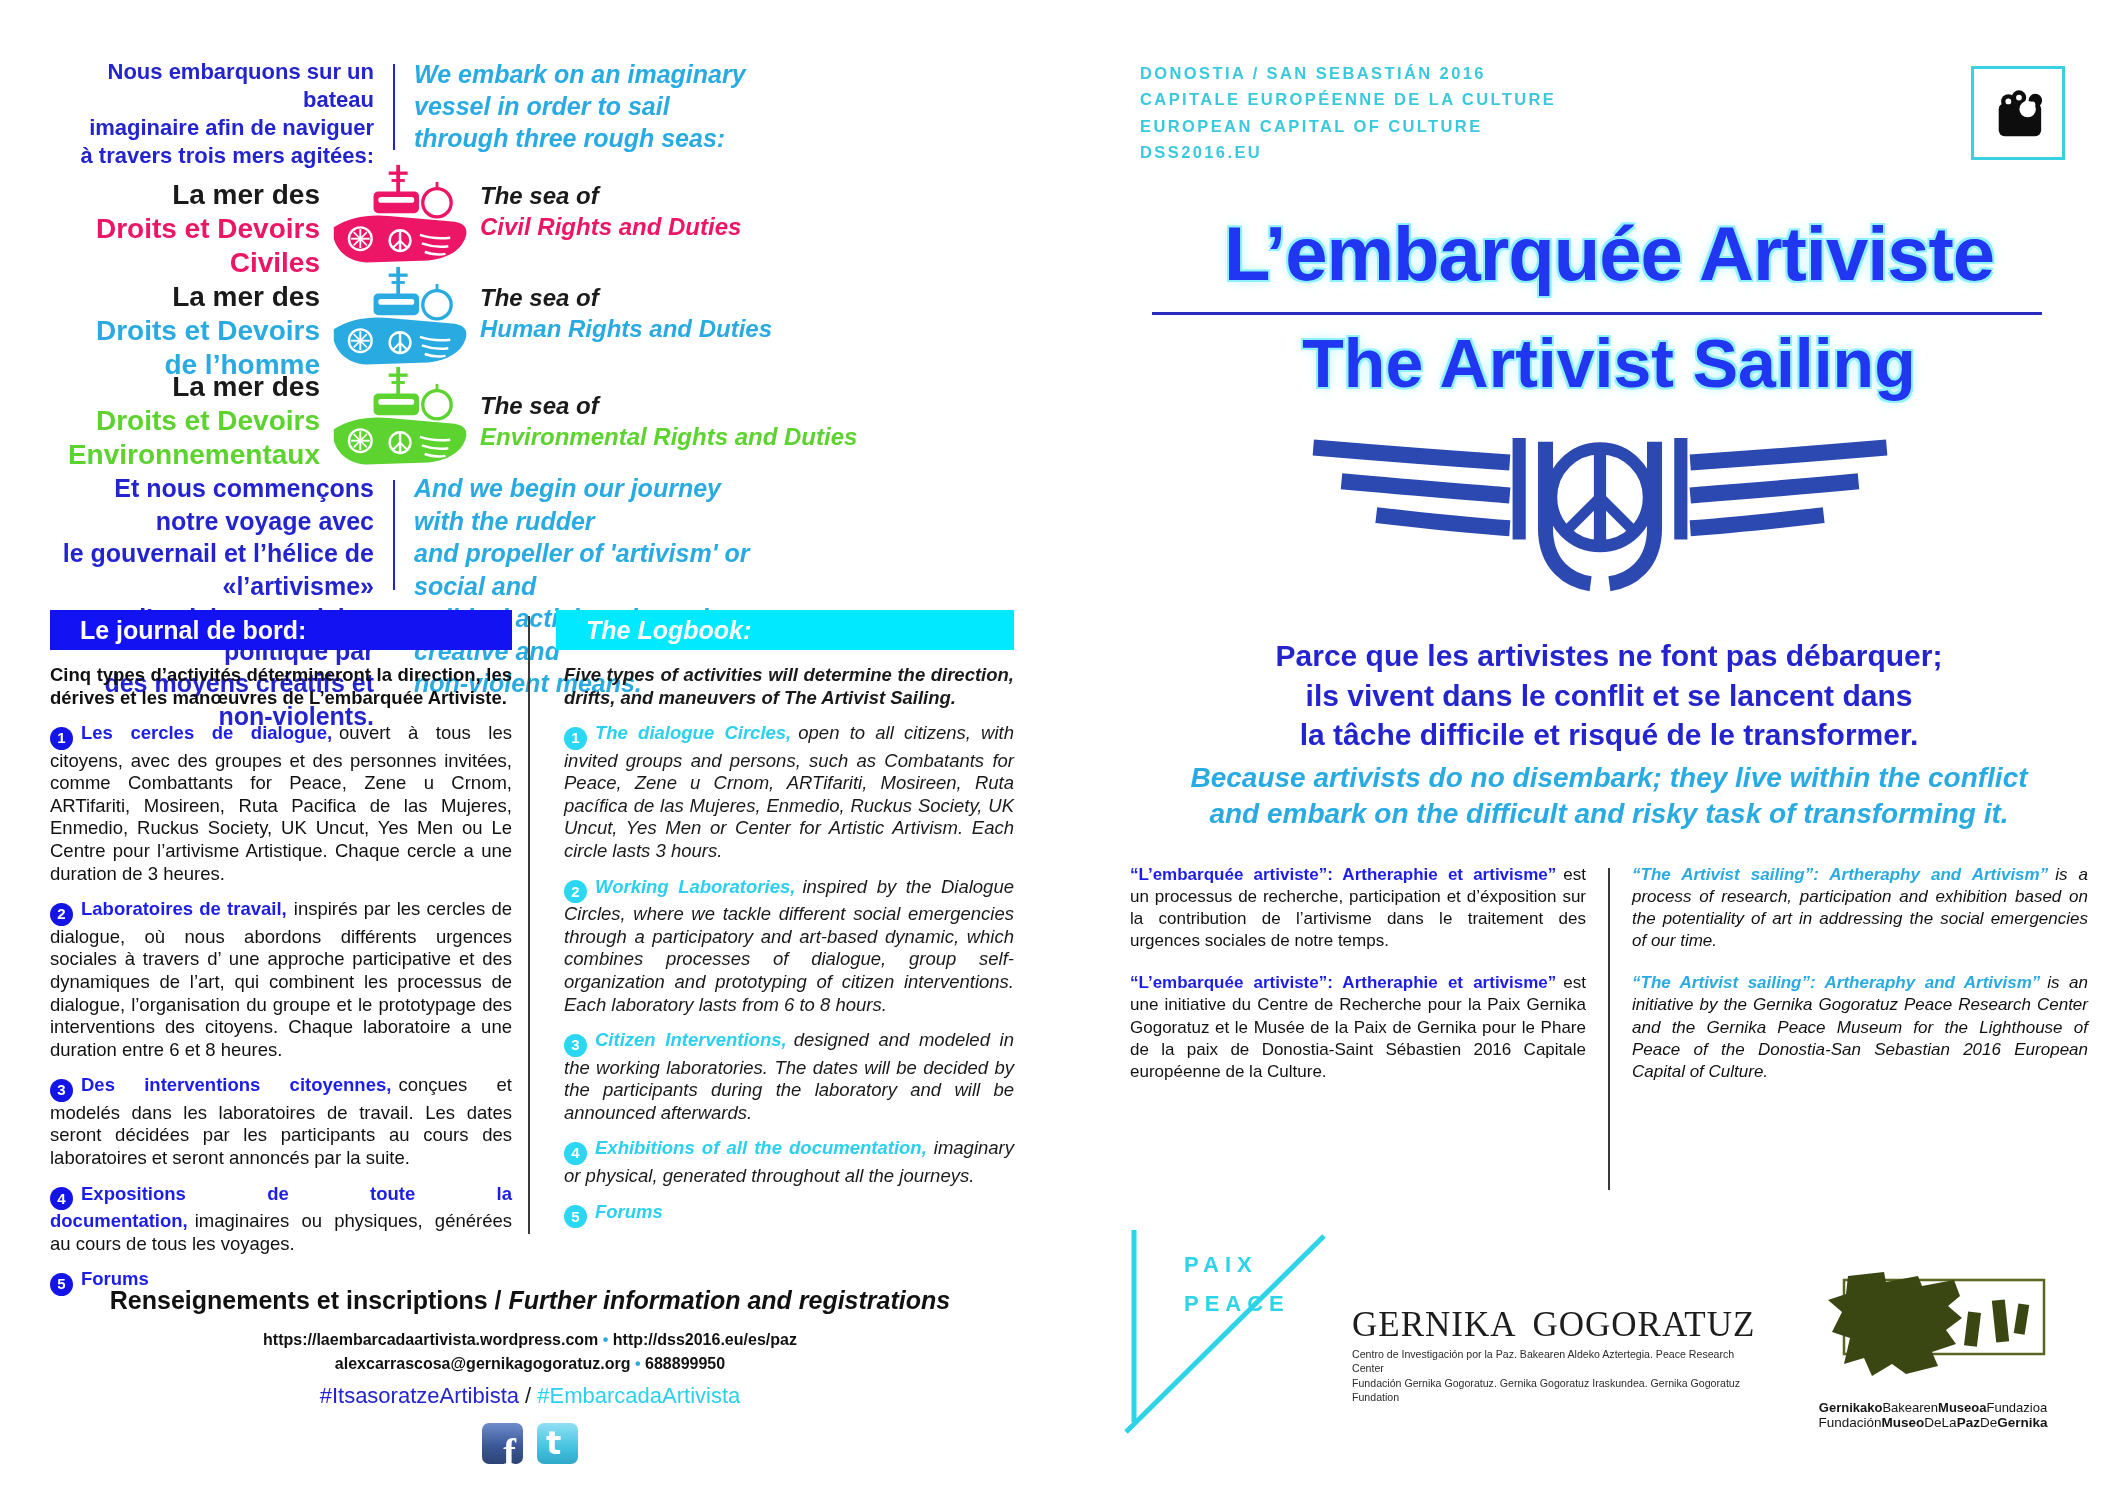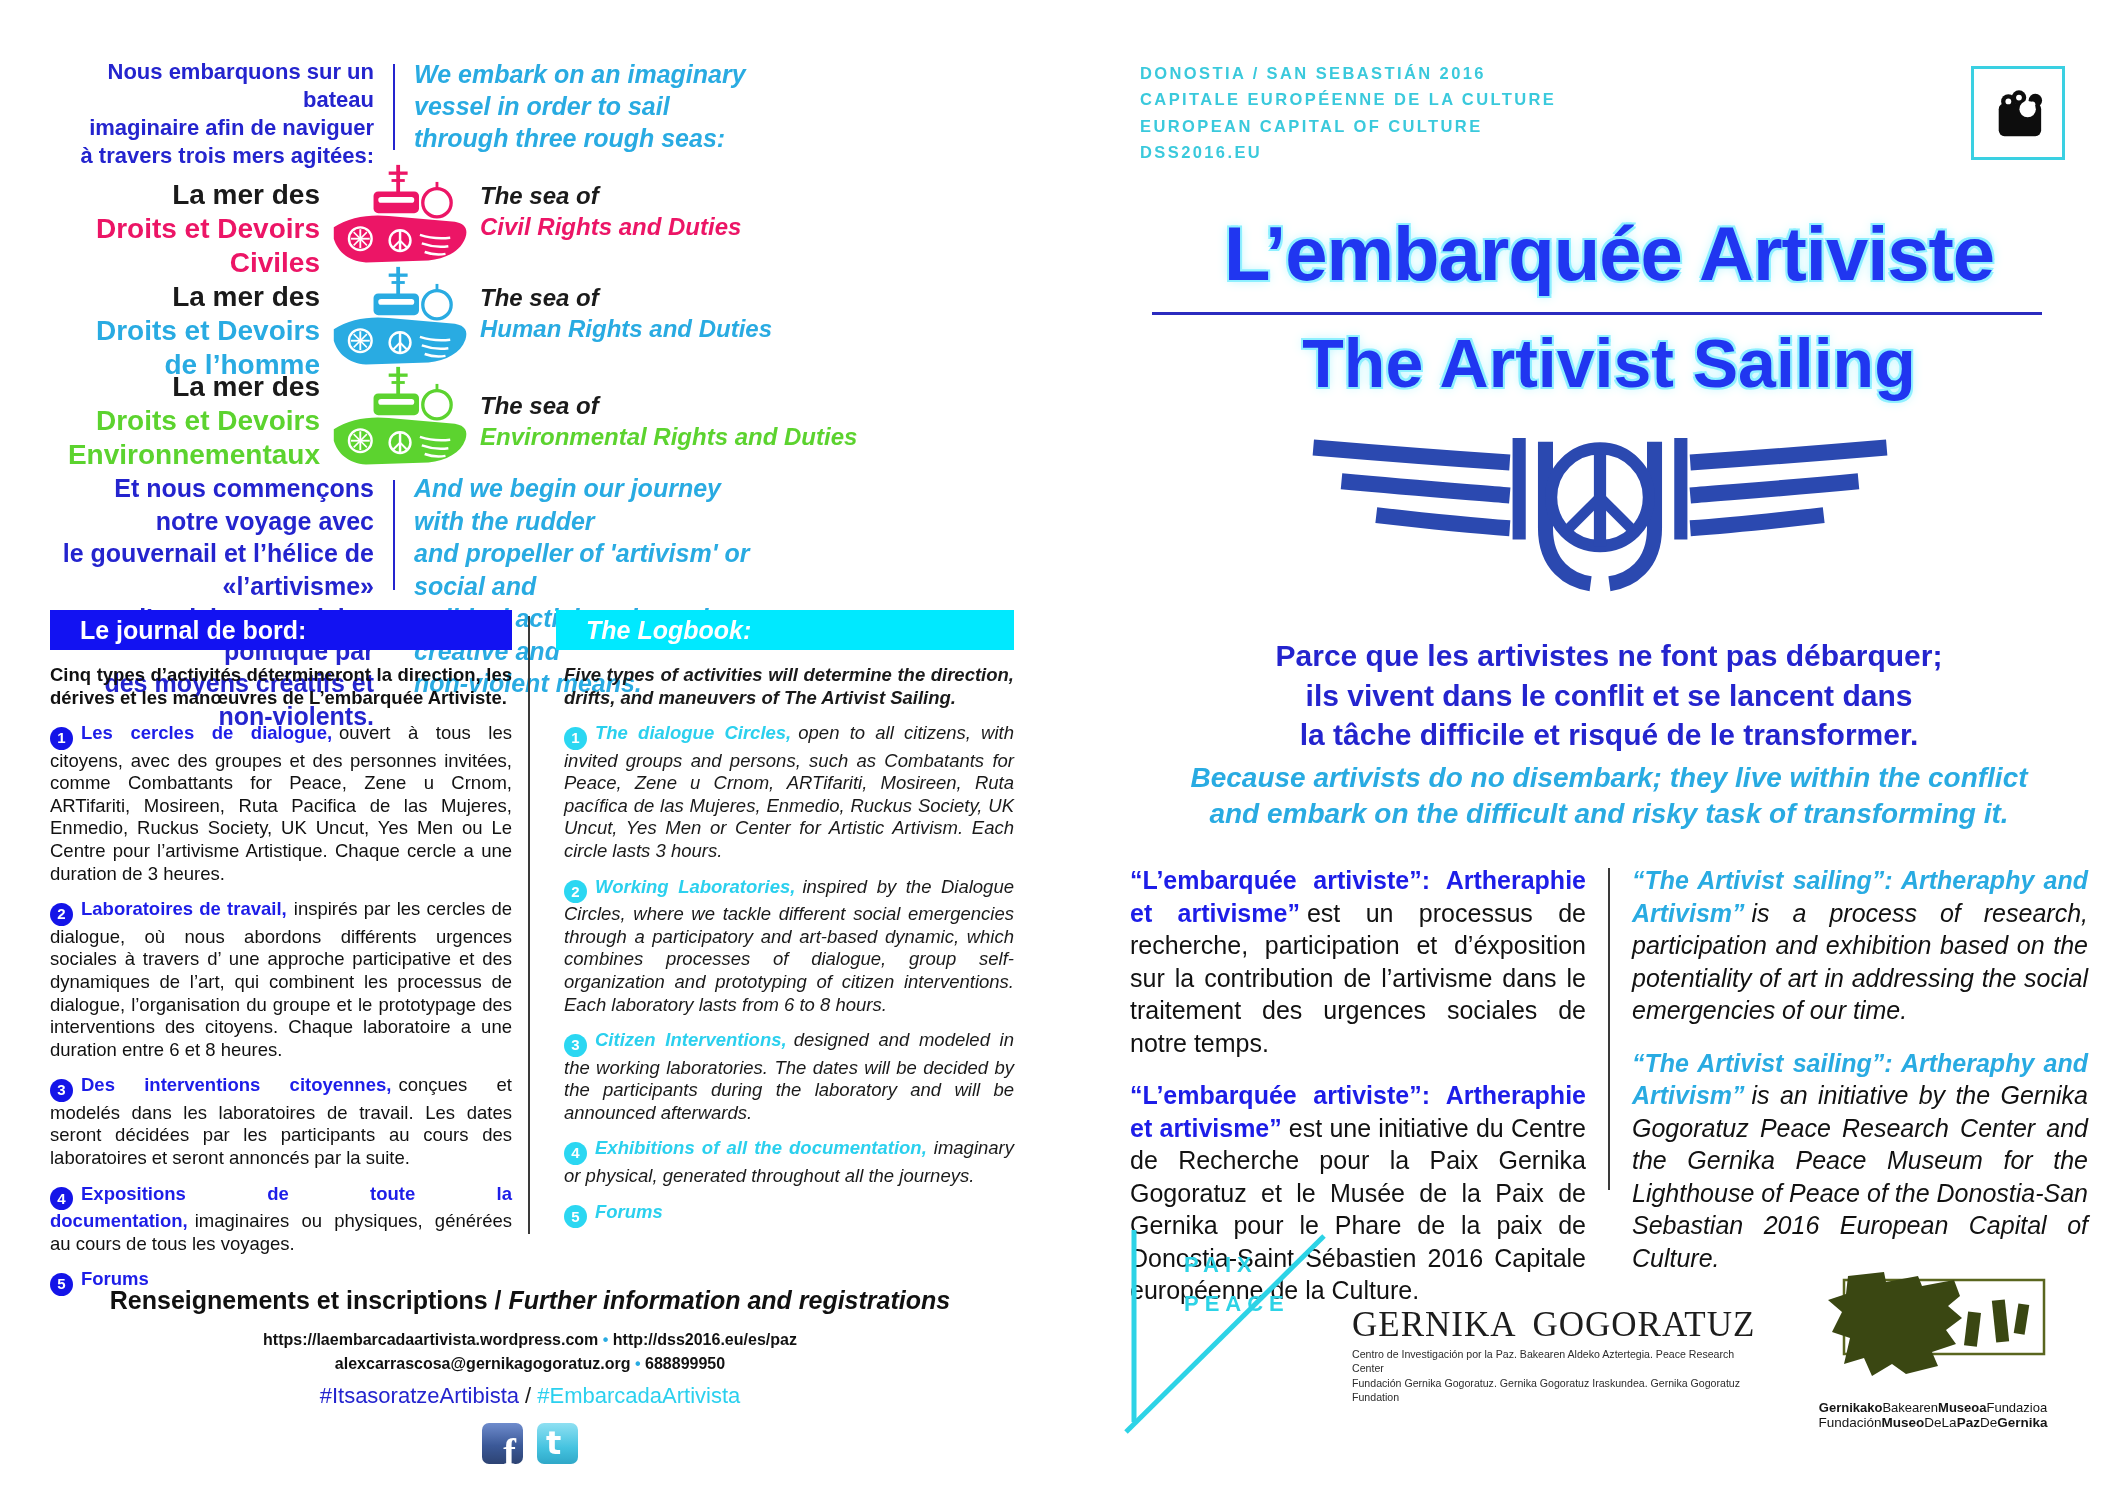--- a/index.html
+++ b/index.html
@@ -96,21 +96,21 @@
 
   .wings { left:1282px; top:408px; width:636px; height:188px; }
 
   .quote-fr { left:1128px; top:636px; width:962px; text-align:center;
               font-size:30px; font-weight:700; line-height:1.32; color:#2424ce; }
   .quote-en { left:1128px; top:760px; width:962px; text-align:center;
               font-size:28px; font-weight:700; line-height:1.3; color:#29abe2; font-style:italic; }
 
   .rcol-fr { left:1130px; top:864px; width:456px; }
   .rcol-en { left:1632px; top:864px; width:456px; font-style:italic; }
-  .rcol-fr p, .rcol-en p { font-size:25px; line-height:1.3; margin-bottom:20px; text-align:justify; color:#111; }
+  .rcol-fr p, .rcol-en p { font-size:17px; line-height:1.3; margin-bottom:20px; text-align:justify; color:#111; }
   .rlead-fr { color:#1d1de8; font-weight:700; margin-right:7px; }
   .rlead-en { color:#29abe2; font-weight:700; margin-right:7px; }
   .rcol-divider { left:1608px; top:868px; width:2px; height:322px; background:#3a3a3a; }
 
   .paix-mark { left:1124px; top:1226px; width:212px; height:214px; }
   .paix-text { left:1184px; top:1246px; font-size:22px; font-weight:700;
                letter-spacing:6px; color:#2dd3e6; line-height:1.75; }
 
   .gernika { left:1352px; top:1296px; width:400px; }
   .gernika-row { display:flex; align-items:flex-end; justify-content:flex-start; gap:8px; }

